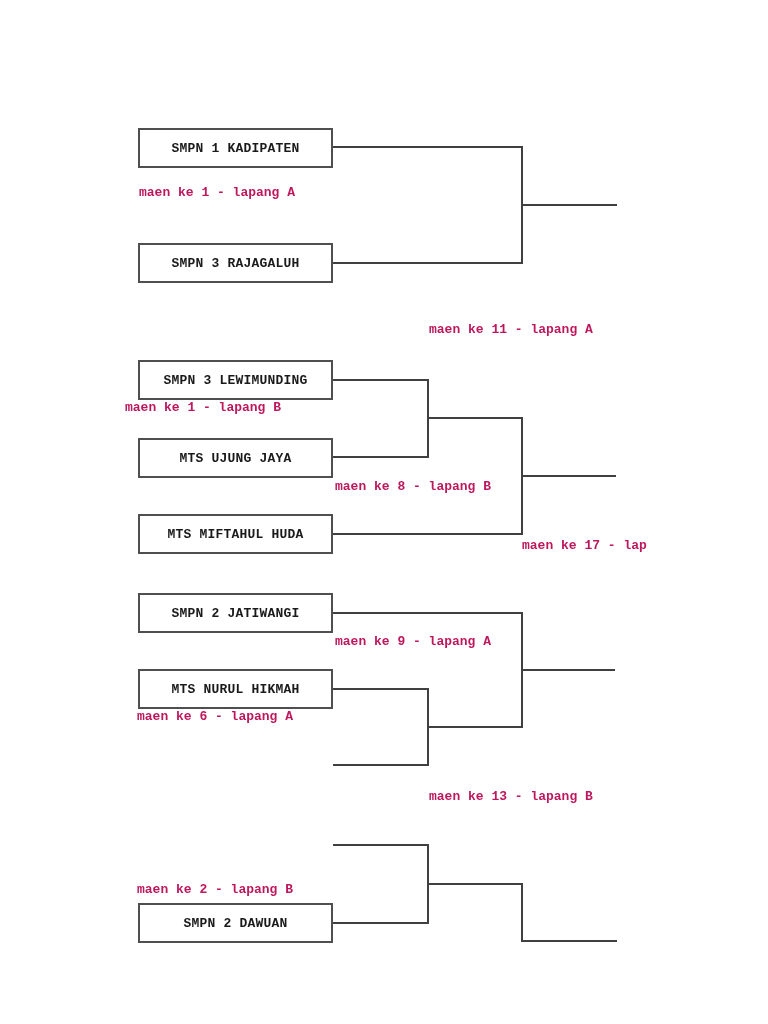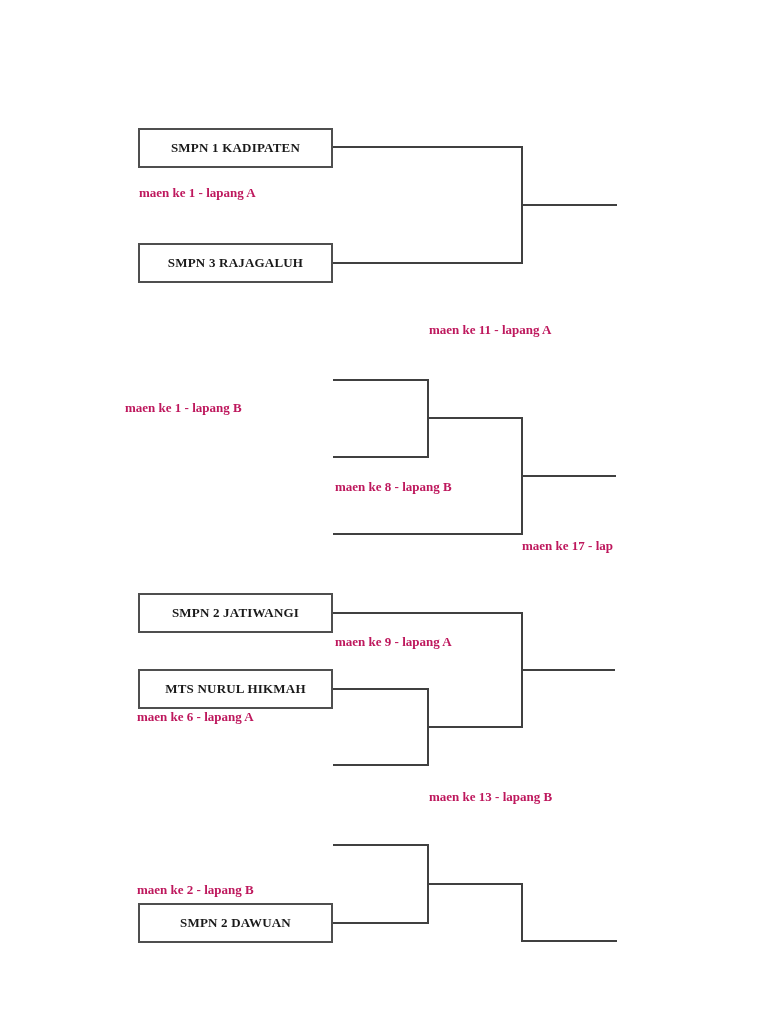--- a/index.html
+++ b/index.html
@@ -6,21 +6,21 @@
     margin: 0;
     padding: 0;
     background: #ffffff;
   }
   .page {
     position: relative;
     width: 768px;
     height: 1024px;
     background: #ffffff;
     overflow: hidden;
-    font-family: Liberation Serif, serif;
+    font-family: Liberation Mono, monospace;
   }
   .team-box {
     position: absolute;
     left: 138px;
     width: 195px;
     height: 40px;
     box-sizing: border-box;
     border: 2px solid #4f4f4f;
     background: #ffffff;
     display: flex;
@@ -60,21 +60,30 @@
   <div class="match-label" style="left:139px; top:185px">maen ke 1 - lapang A</div>
   <div class="team-box" style="top:243px">
     <span class="team-name">SMPN 3 RAJAGALUH</span>
   </div>
   <div class="line h" style="left:333px; top:146px; width:190px"></div>
   <div class="line h" style="left:333px; top:262px; width:190px"></div>
   <div class="line v" style="left:521px; top:146px; height:118px"></div>
   <div class="line h" style="left:521px; top:204px; width:96px"></div>
   <div class="match-label" style="left:429px; top:322px">maen ke 11 - lapang A</div>
 
+  <div class="team-box" style="top:360px">
+    <span class="team-name">SMPN 3 LEWIMUNDING</span>
+  </div>
   <div class="match-label" style="left:125px; top:400px">maen ke 1 - lapang B</div>
+  <div class="team-box" style="top:438px">
+    <span class="team-name">MTS UJUNG JAYA</span>
+  </div>
+  <div class="team-box" style="top:514px">
+    <span class="team-name">MTS MIFTAHUL HUDA</span>
+  </div>
   <div class="line h" style="left:333px; top:379px; width:96px"></div>
   <div class="line h" style="left:333px; top:456px; width:96px"></div>
   <div class="line v" style="left:427px; top:379px; height:79px"></div>
   <div class="line h" style="left:427px; top:417px; width:96px"></div>
   <div class="line h" style="left:333px; top:533px; width:190px"></div>
   <div class="line v" style="left:521px; top:417px; height:118px"></div>
   <div class="line h" style="left:521px; top:475px; width:95px"></div>
   <div class="match-label" style="left:335px; top:479px">maen ke 8 - lapang B</div>
   <div class="match-label" style="left:522px; top:538px">maen ke 17 - lap</div>
 

